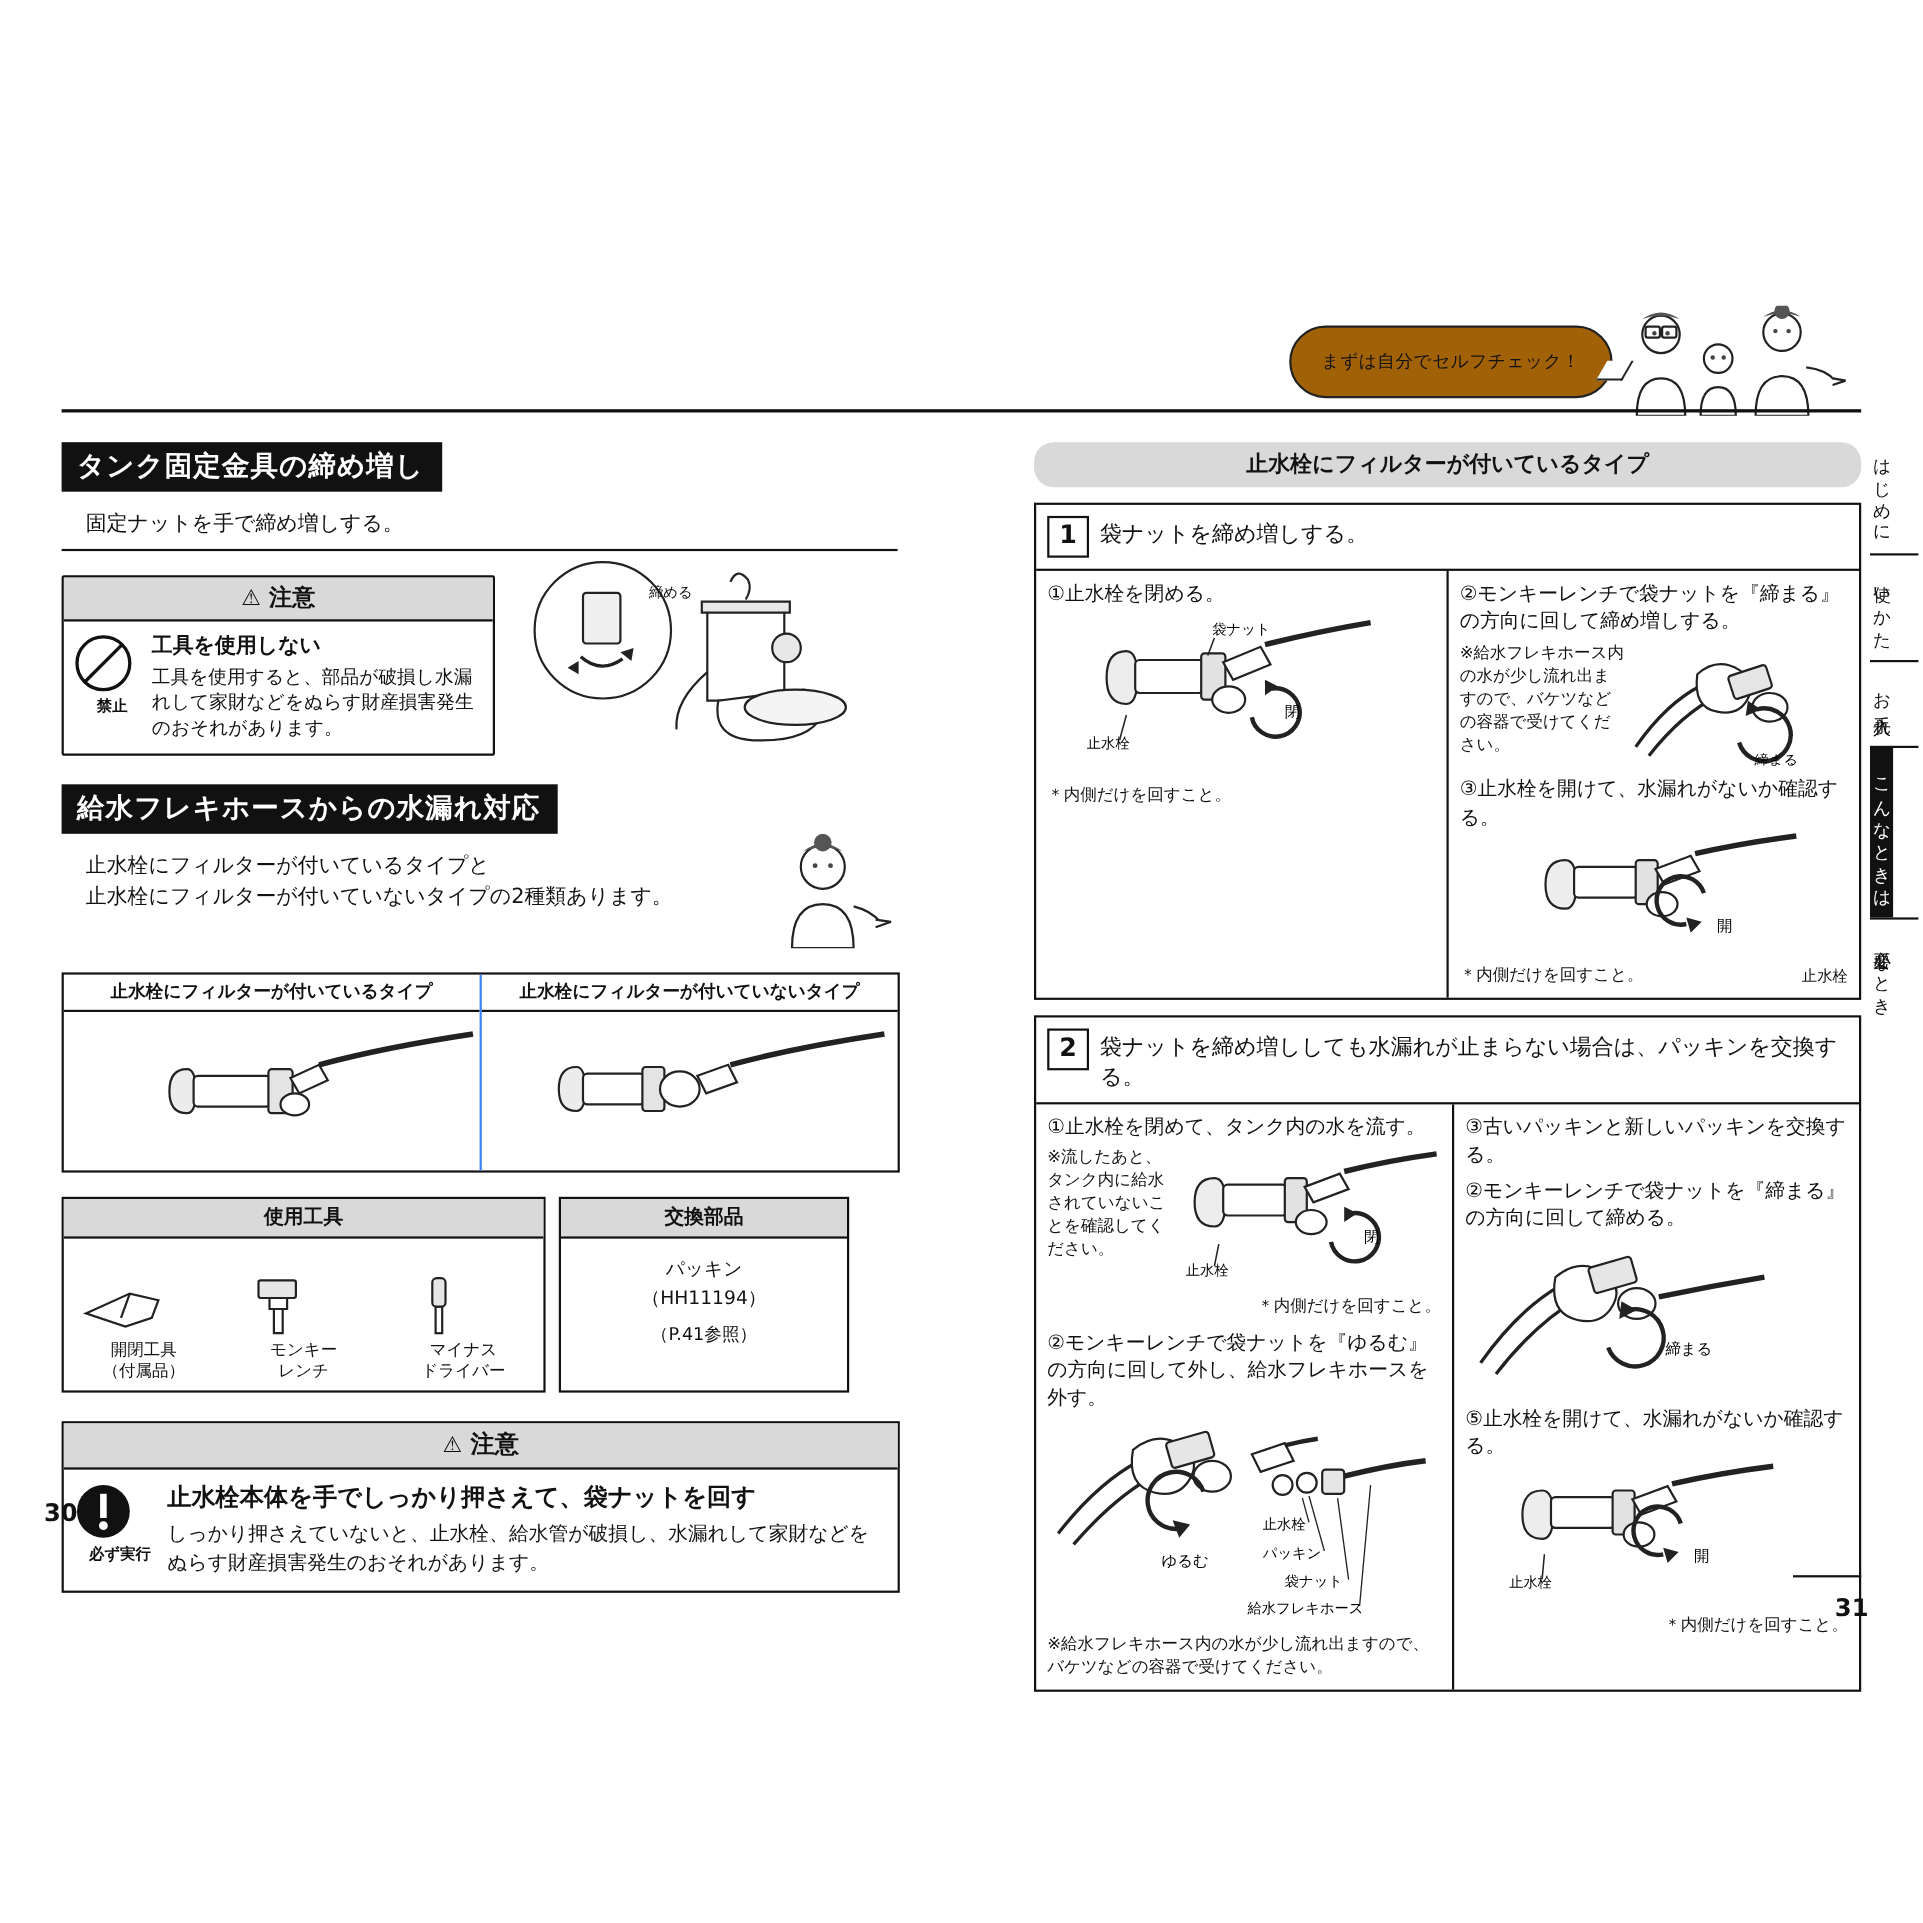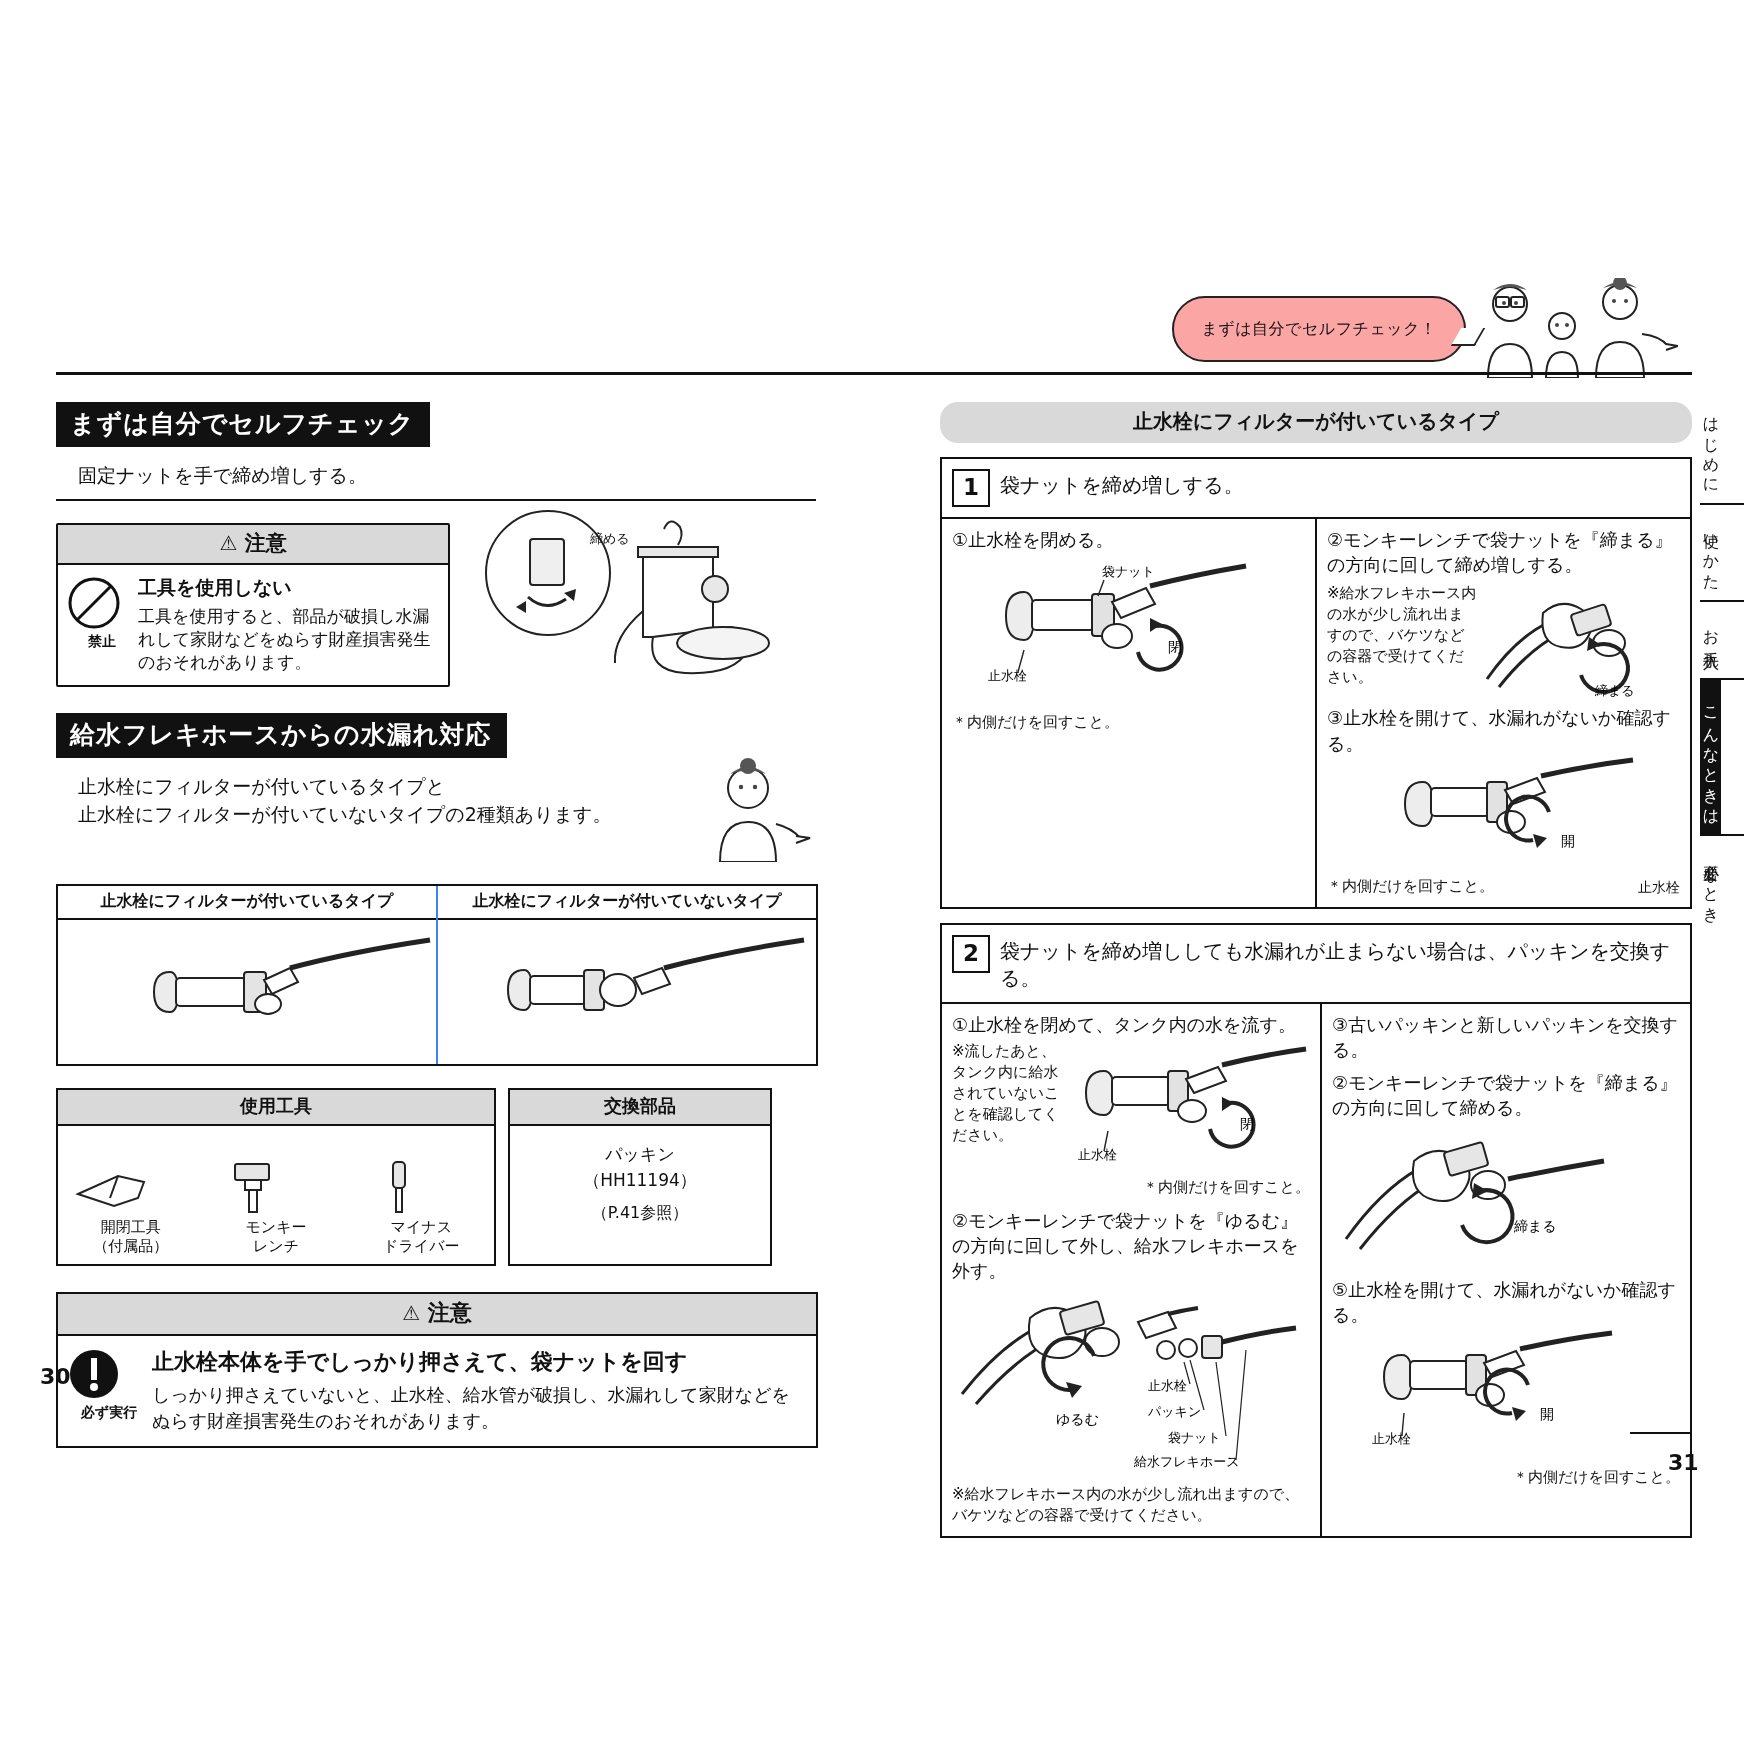--- a/index.html
+++ b/index.html
@@ -2,21 +2,21 @@
 <html><head>
 <meta charset="utf-8">
 <style>
   html,body{margin:0;padding:0;background:#ffffff;}
   body{width:1748px;height:1748px;font-family:"DejaVu Sans","Liberation Sans",sans-serif;color:#111;}
   .page{position:relative;width:1748px;height:1748px;}
 
   
   .bubble{
     position:absolute;left:1172px;top:296px;width:290px;height:62px;
-    border:2px solid #222;border-radius:34px;background:#fca5a5;
+    border:2px solid #222;border-radius:34px;background:#a16207;
     display:flex;align-items:center;justify-content:center;font-size:16px;letter-spacing:.5px;
   }
   .bubble:after{
     content:"";position:absolute;right:-16px;top:30px;width:22px;height:16px;background:#fff;
     border-right:2px solid #222;border-bottom:2px solid #222;transform:skewX(-30deg);
   }
   .family{position:absolute;left:1470px;top:278px;width:208px;height:100px;}
 
   
   .toprule{position:absolute;left:56px;top:372px;width:1636px;height:3px;background:#111;}
@@ -137,21 +137,21 @@
         <path d="M39 23h2"></path>
       </g>
       <path d="M196 66 l12 2 l-12 4" fill="#fff" stroke="#222" stroke-width="2"></path>
     </svg>
   </div>
 
   <div class="toprule"></div>
 
   <div class="left">
 
-    <h2 class="blackbar">まずは自分でセルフチェック</h2>
+    <h2 class="blackbar">タンク固定金具の締め増し</h2>
     <div class="lead">固定ナットを手で締め増しする。</div>
     <div class="rule"></div>
 
     <div style="display:flex;align-items:flex-start;">
 
       <div class="caution">
         <div class="hd">
           <span style="font-size:20px;">⚠</span>
           <span>注意</span>
         </div>

